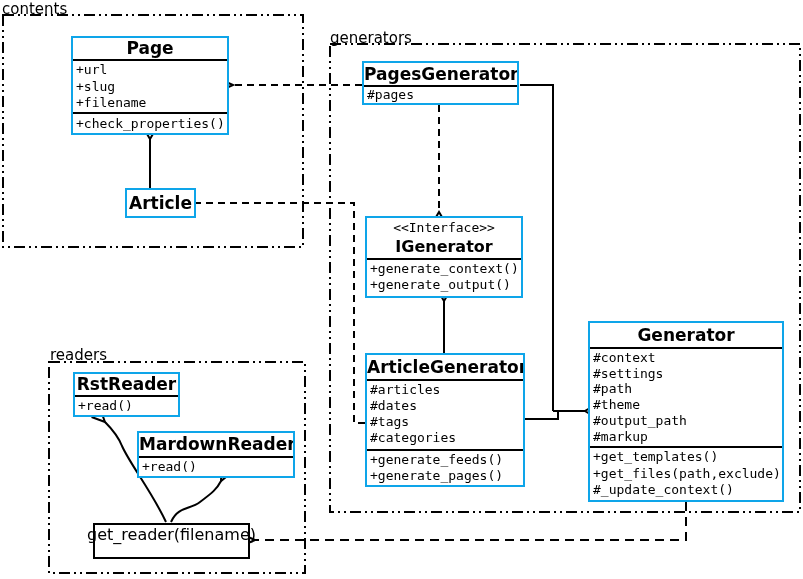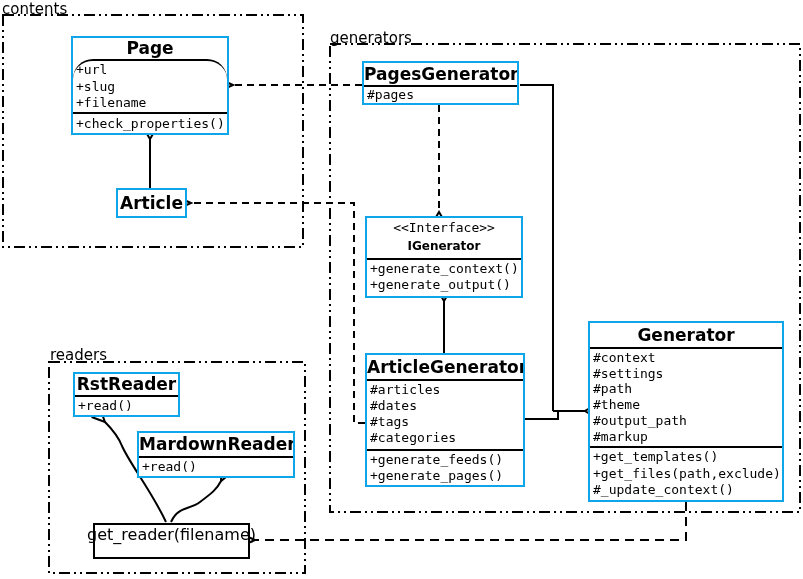--- a/index.html
+++ b/index.html
@@ -7,21 +7,21 @@
           font-family:"DejaVu Sans",sans-serif;color:#000;}
   #wires{position:absolute;left:0;top:0;}
   .pkg-label{position:absolute;font-size:15px;line-height:18px;color:#000;}
   .uml-class{position:absolute;box-sizing:border-box;background:#fff;border:2px solid #0ea5e9;}
   .uml-title{font-weight:bold;font-size:17px;text-align:center;overflow:hidden;}
   .uml-sec{font-family:"DejaVu Sans Mono",monospace;font-size:13px;padding:1px 3px 0 3px;
            border-top:2px solid #000;overflow:hidden;}
   .uml-sec .m{white-space:pre;}
   .stereotype{font-family:"DejaVu Sans Mono",monospace;font-size:13px;font-weight:normal;
               text-align:center;line-height:19px;}
-  .iface-name{font-weight:bold;font-size:12px;text-align:center;line-height:19px;}
+  .iface-name{font-weight:bold;font-size:16px;text-align:center;line-height:19px;}
   .plain-box{position:absolute;box-sizing:border-box;background:#fff;border:2px solid #000;
              display:flex;justify-content:center;font-size:16px;}
 </style>
 </head>
 <body>
 
 <div id="canvas">
 
   <svg id="wires" width="803" height="579" viewBox="0 0 803 579">
     <defs>
@@ -59,31 +59,31 @@
     <path d="M 166,522 C 152,492 130,464 122,446 C 118,436 112,429 105,422" fill="none" stroke="#000" stroke-width="2" marker-end="url(#openArrowSmall)"></path>
     <path d="M 171,522 C 178,506 190,510 200,502 C 212,493 217,489 221,481" fill="none" stroke="#000" stroke-width="2" marker-end="url(#openArrowSmall)"></path>
   </svg>
 
   <div class="pkg-label" style="left:2px;top:0px;">contents</div>
   <div class="pkg-label" style="left:330px;top:29px;">generators</div>
   <div class="pkg-label" style="left:50px;top:346px;">readers</div>
 
   <div class="uml-class" style="left:71px;top:36px;width:158px;height:99px;">
     <div class="uml-title" style="height:21px;line-height:21px;">Page</div>
-    <div class="uml-sec" style="height:50px;line-height:16.5px;border-radius:20px;">
+    <div class="uml-sec" style="height:50px;line-height:16.5px;">
       <div class="m">+url</div>
       <div class="m">+slug</div>
       <div class="m">+filename</div>
     </div>
     <div class="uml-sec" style="height:20px;line-height:18px;">
       <div class="m">+check_properties()</div>
     </div>
   </div>
 
-  <div class="uml-class" style="left:116px;top:188px;width:71px;height:30px;">
+  <div class="uml-class" style="left:125px;top:188px;width:71px;height:30px;">
     <div class="uml-title" style="height:26px;line-height:26px;">Article</div>
   </div>
 
   <div class="uml-class" style="left:362px;top:61px;width:157px;height:44px;">
     <div class="uml-title" style="height:22px;line-height:22px;">PagesGenerator</div>
     <div class="uml-sec" style="height:16px;line-height:14px;">
       <div class="m">#pages</div>
     </div>
   </div>
 

